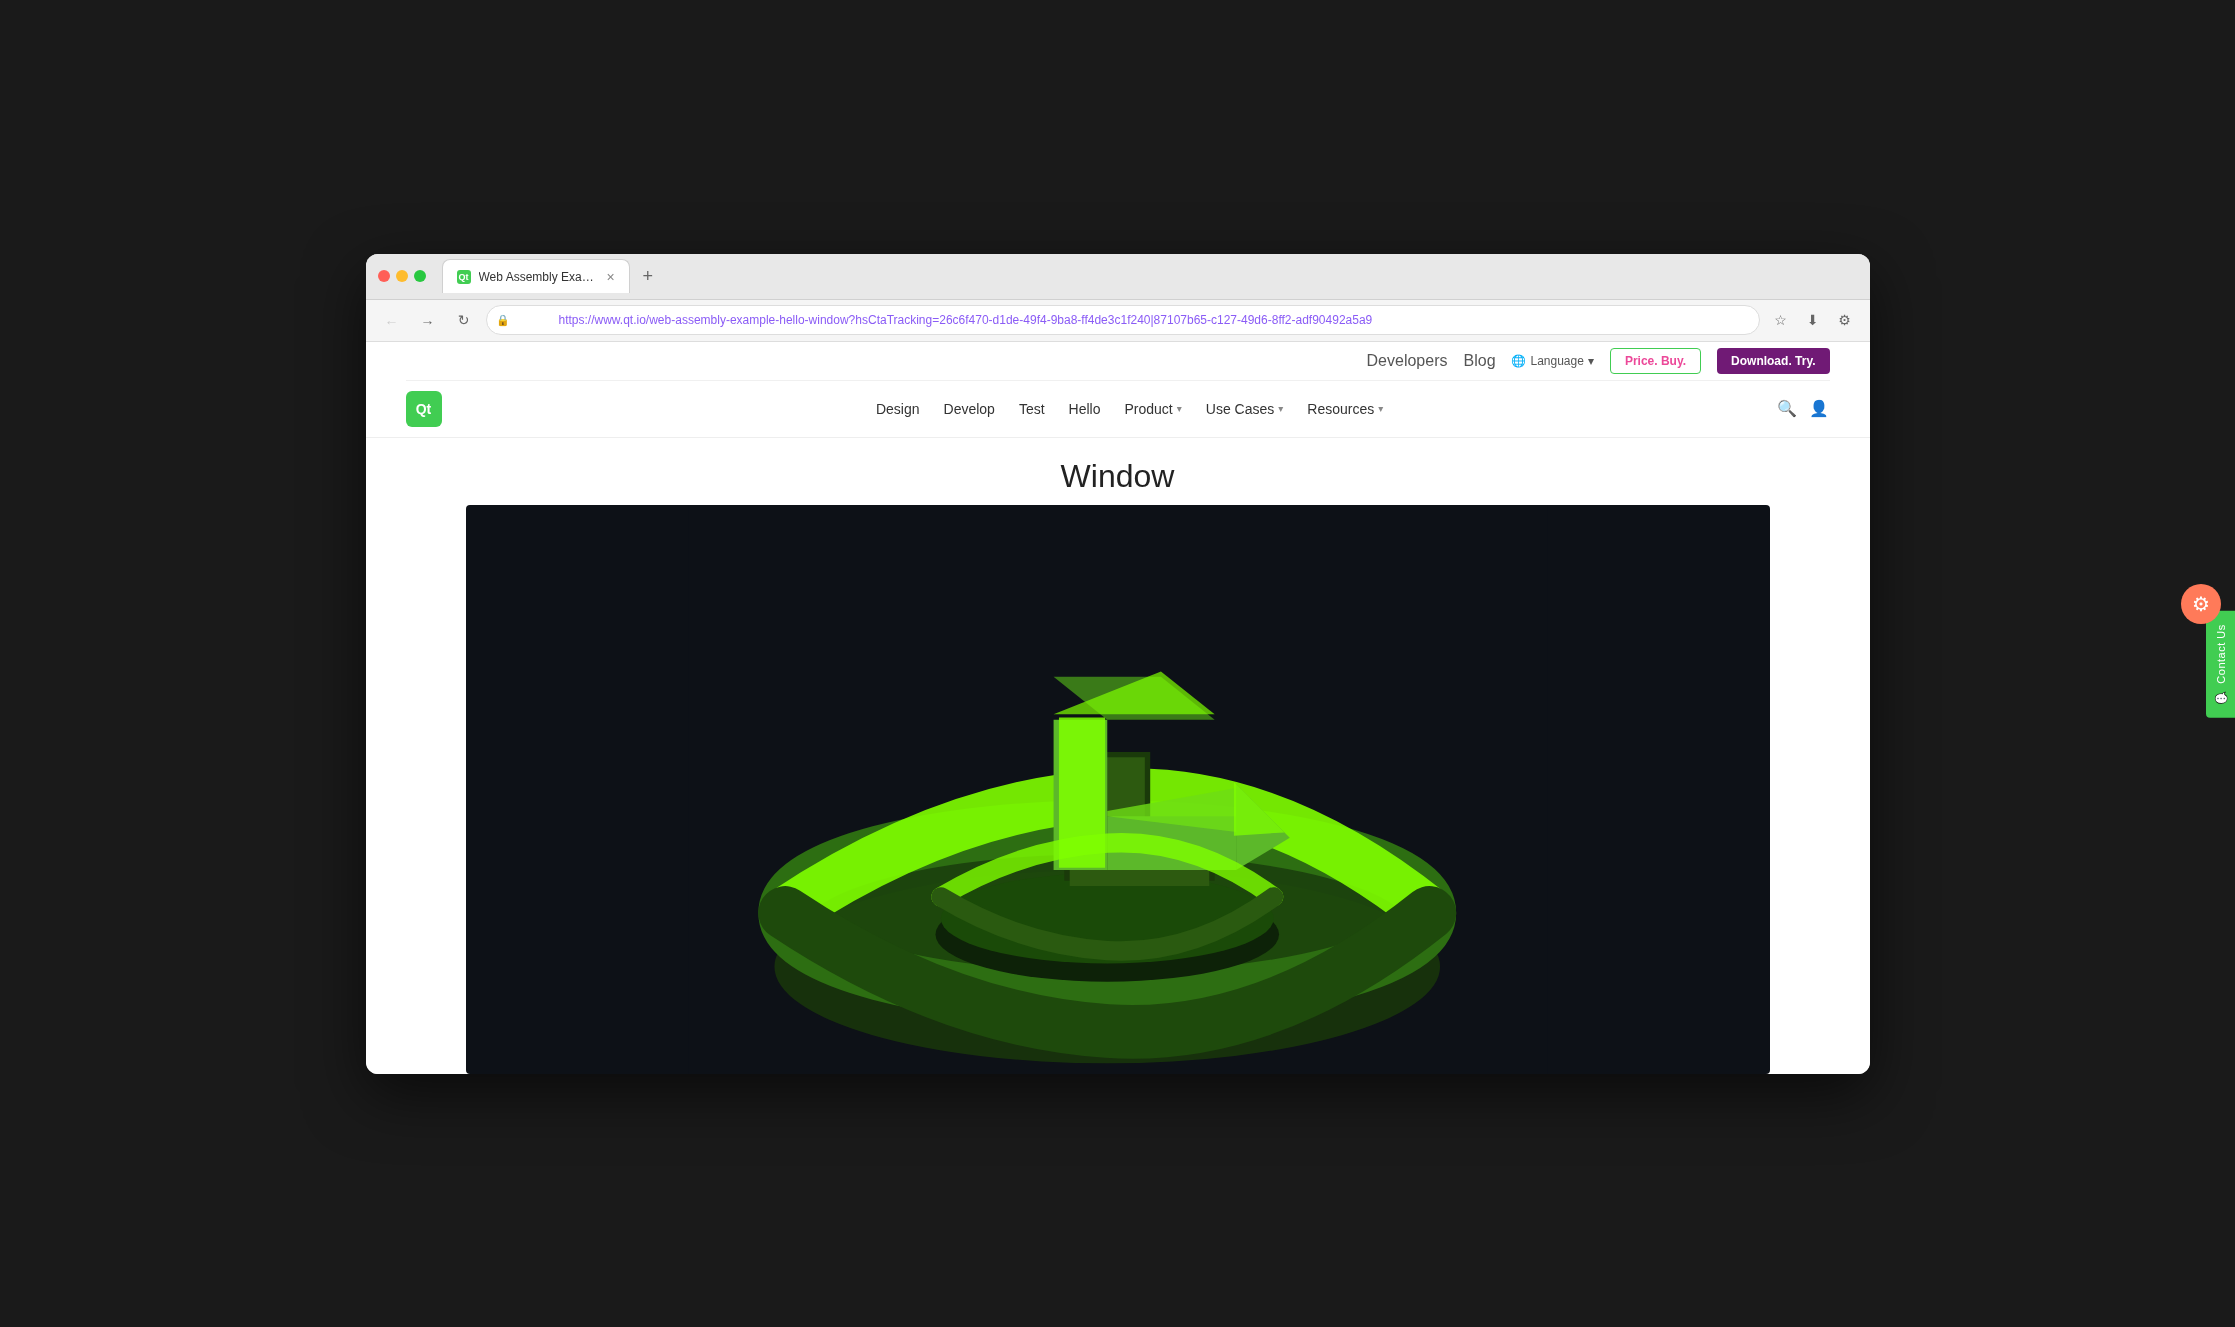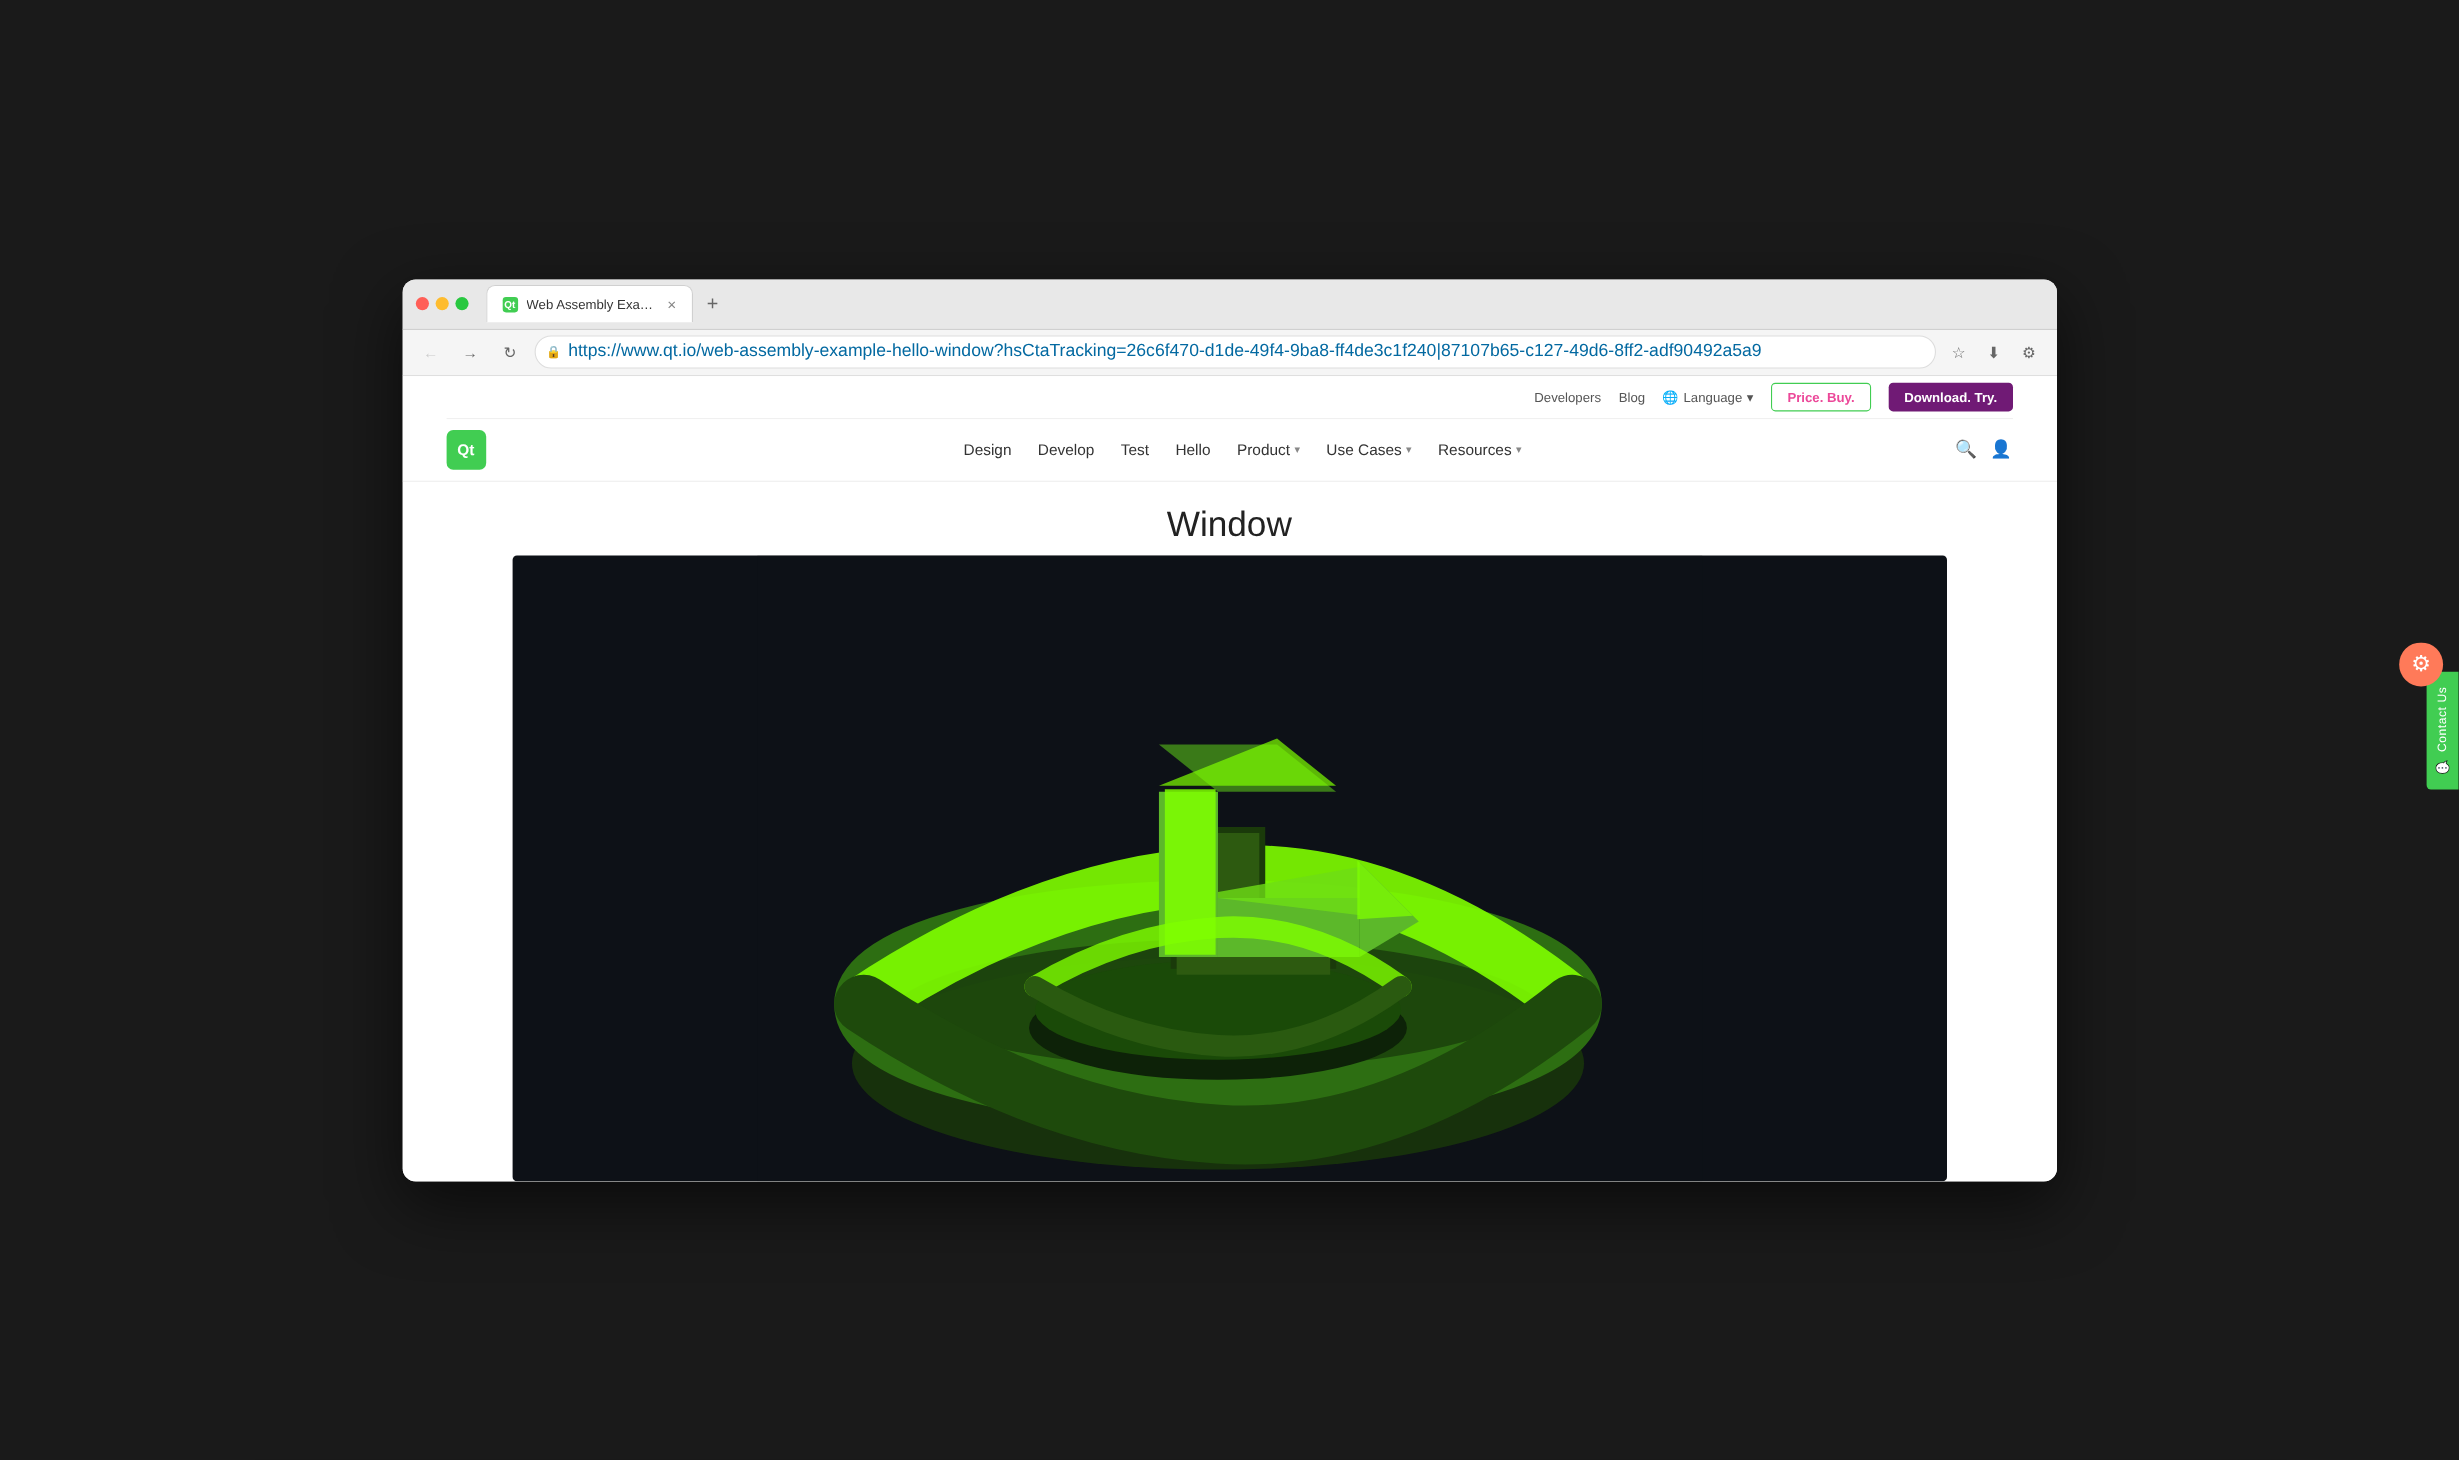--- a/index.html
+++ b/index.html
@@ -156,24 +156,25 @@
     }
 
     .address-bar-icon {
       position: absolute;
       left: 10px;
       color: #888;
       font-size: 11px;
     }
 
     .address-text {
-      font-size: 16px;
-      color: #0369a1;
+      font-size: 12px;
+      color: #8b5cf6;
       white-space: nowrap;
       overflow: hidden;
+      margin-left: 42px;
     }
 
     .browser-actions {
       display: flex;
       gap: 6px;
       align-items: center;
     }
 
     .browser-action-btn {
       width: 26px;
@@ -214,21 +215,21 @@
       padding: 6px 0;
       gap: 16px;
       font-size: 12px;
       color: #555;
       border-bottom: 1px solid #f0f0f0;
     }
 
     .header-top-link {
       color: #555;
       text-decoration: none;
-      font-size: 12px;
+      font-size: 16px;
     }
 
     .language-selector {
       display: flex;
       align-items: center;
       gap: 4px;
       font-size: 12px;
       color: #555;
     }
 

